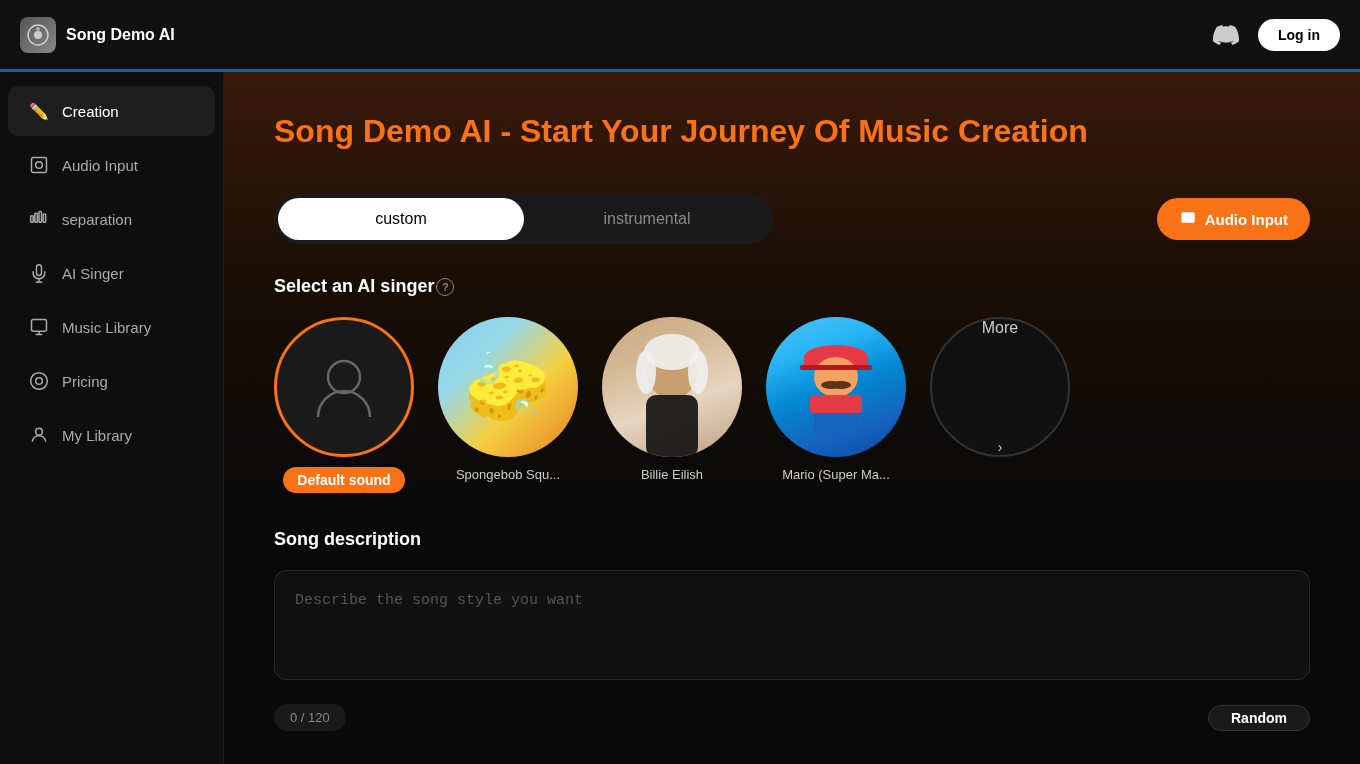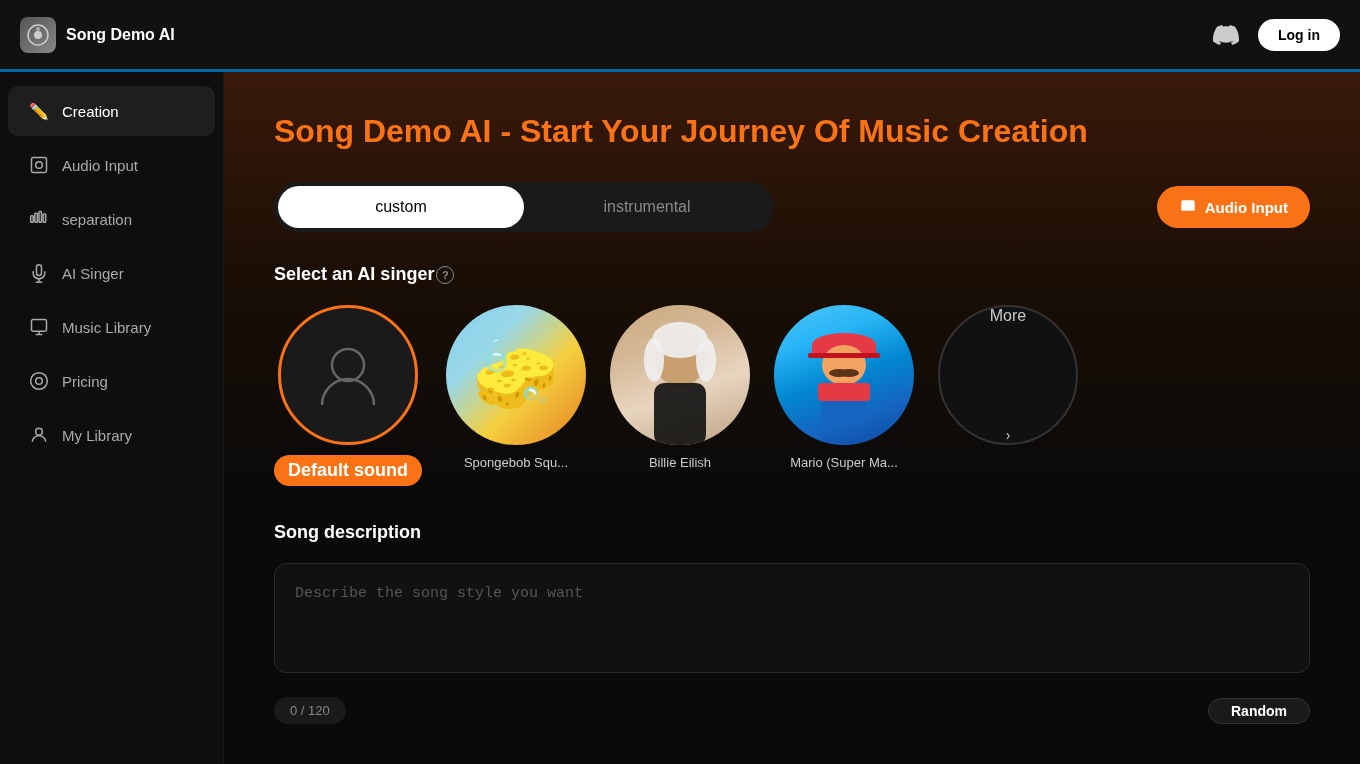--- a/index.html
+++ b/index.html
@@ -126,21 +126,21 @@
       flex: 1;
       background: linear-gradient(180deg, #3a1a0a 0%, #1a0e05 30%, #0a0a0a 60%);
       overflow-y: auto;
       padding: 40px 50px;
     }
 
     .page-title {
       font-size: 32px;
       font-weight: 700;
       color: #f97316;
-      margin-bottom: 32px;
+      margin-bottom: 44px;
       line-height: 1.2;
     }
 
     
     .mode-tabs {
       display: flex;
       align-items: center;
       margin-bottom: 32px;
       gap: 8px;
     }
@@ -242,21 +242,21 @@
       max-width: 130px;
       overflow: hidden;
       text-overflow: ellipsis;
       white-space: nowrap;
     }
     .default-sound-badge {
       background: #f97316;
       color: #fff;
       border-radius: 20px;
       padding: 5px 14px;
-      font-size: 18px;
+      font-size: 14px;
       font-weight: 600;
     }
     
     .default-avatar-icon {
       width: 80px;
       height: 80px;
       opacity: 0.7;
     }
     
     .more-circle {

